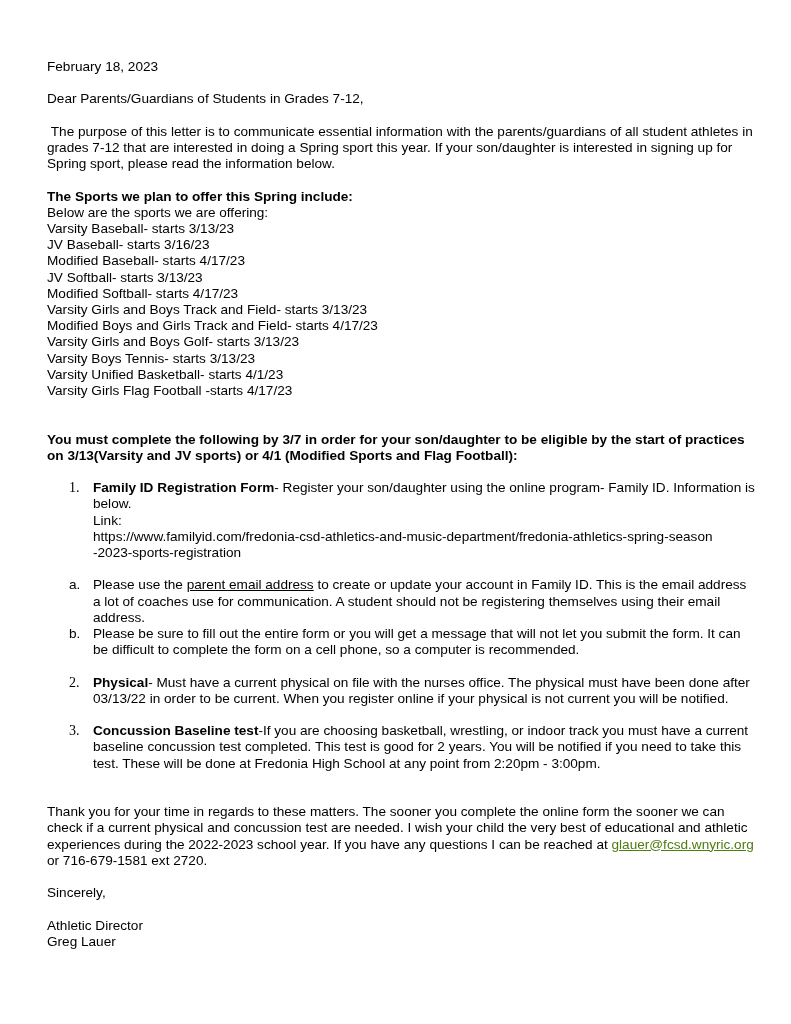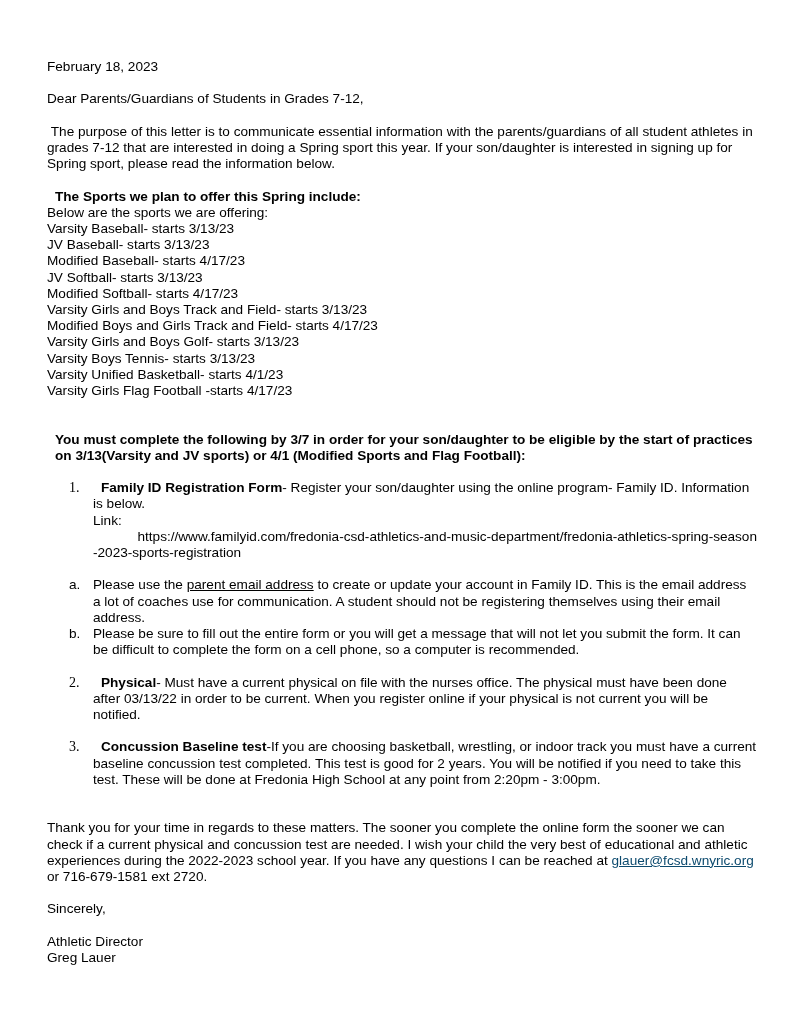--- a/index.html
+++ b/index.html
@@ -4,69 +4,69 @@
   <style>
     html, body { margin: 0; padding: 0; background: #ffffff; }
     body {
       width: 791px; height: 1024px; overflow: hidden; position: relative;
       font-family: "Liberation Sans", sans-serif;
       font-size: 13.6px; line-height: 16.2px; color: #000;
     }
     .page { position: absolute; left: 47px; top: 59px; width: 710px; }
     p { margin: 0; }
     .gap { height: 16.2px; }
-    .bold { font-weight: bold; margin-left: 8px; }
+    .bold { font-weight: bold; }
     .sports-list div { white-space: nowrap; }
     .num-item { position: relative; padding-left: 46px; }
     .num-item .num {
       position: absolute; left: 22px; top: 0;
       font-family: "Liberation Serif", serif; font-size: 14px;
     }
     .alpha-item { position: relative; padding-left: 46px; }
     .alpha-item .num { position: absolute; left: 22px; top: 0; }
     .u { text-decoration: underline; margin-top: 41px; }
-    a.link { color: #0c4a6e; text-decoration: underline; }
+    a.link { color: #4d7c0f; text-decoration: underline; }
   </style>
 </head>
 <body>
 
 <div class="page">
   <p>February 18, 2023</p>
   <div class="gap"></div>
   <p>Dear Parents/Guardians of Students in Grades 7-12,</p>
   <div class="gap"></div>
   <p style="white-space:pre-wrap;"> The purpose of this letter is to communicate essential information with the parents/guardians of all student athletes in grades 7-12 that are interested in doing a Spring sport this year. If your son/daughter is interested in signing up for Spring sport, please read the information below.</p>
   <div class="gap"></div>
 
   <p class="bold">The Sports we plan to offer this Spring include:</p>
   <p>Below are the sports we are offering:</p>
   <div class="sports-list">
     <div>Varsity Baseball- starts 3/13/23</div>
-    <div>JV Baseball- starts 3/13/23</div>
+    <div>JV Baseball- starts 3/16/23</div>
     <div>Modified Baseball- starts 4/17/23</div>
     <div>JV Softball- starts 3/13/23</div>
     <div>Modified Softball- starts 4/17/23</div>
     <div>Varsity Girls and Boys Track and Field- starts 3/13/23</div>
     <div>Modified Boys and Girls Track and Field- starts 4/17/23</div>
     <div>Varsity Girls and Boys Golf- starts 3/13/23</div>
     <div>Varsity Boys Tennis- starts 3/13/23</div>
     <div>Varsity Unified Basketball- starts 4/1/23</div>
     <div>Varsity Girls Flag Football -starts 4/17/23</div>
   </div>
   <div class="gap"></div>
   <div class="gap"></div>
 
   <p class="bold">You must complete the following by 3/7 in order for your son/daughter to be eligible by the start of practices on 3/13(Varsity and JV sports) or 4/1 (Modified Sports and Flag Football):</p>
   <div class="gap"></div>
 
   <div class="num-item">
     <span class="num">1.</span>
     <span class="bold">Family ID Registration Form</span><span>- Register your son/daughter using the online program- Family ID. Information is below.</span>
     <div>Link:</div>
-    <div style="white-space:nowrap;text-align:right;">https://www.familyid.com/fredonia-csd-athletics-and-music-department/fredonia-athletics-spring-season</div>
+    <div style="white-space:nowrap;">https://www.familyid.com/fredonia-csd-athletics-and-music-department/fredonia-athletics-spring-season</div>
     <div>-2023-sports-registration</div>
   </div>
   <div class="gap"></div>
 
   <div class="alpha-item">
     <span class="num">a.</span>
     <span>Please use the </span><span class="u">parent email address</span><span> to create or update your account in Family ID. This is the email address a lot of coaches use for communication. A student should not be registering themselves using their email address.</span>
   </div>
   <div class="alpha-item">
     <span class="num">b.</span>

